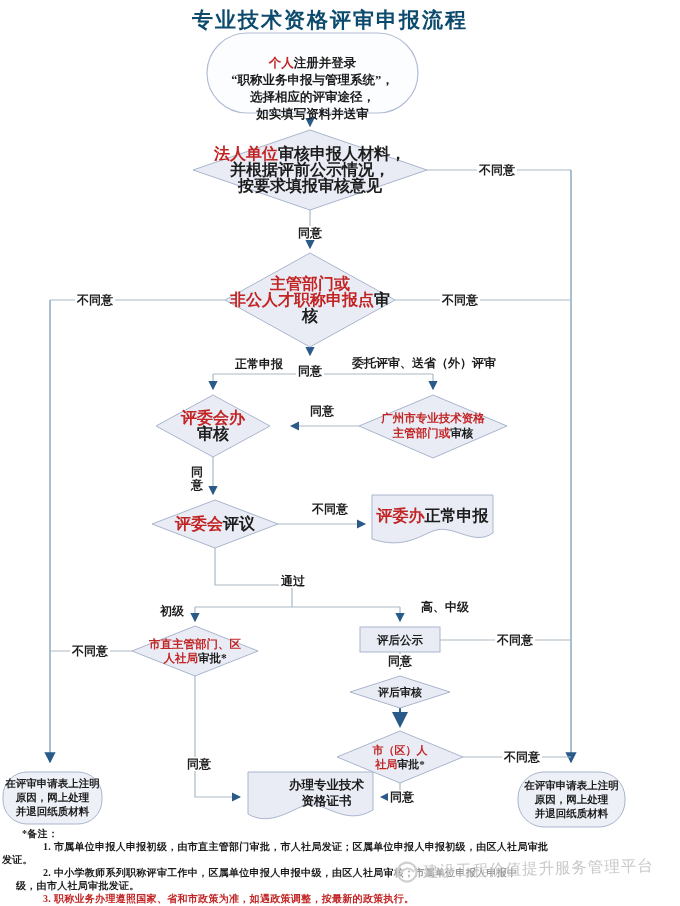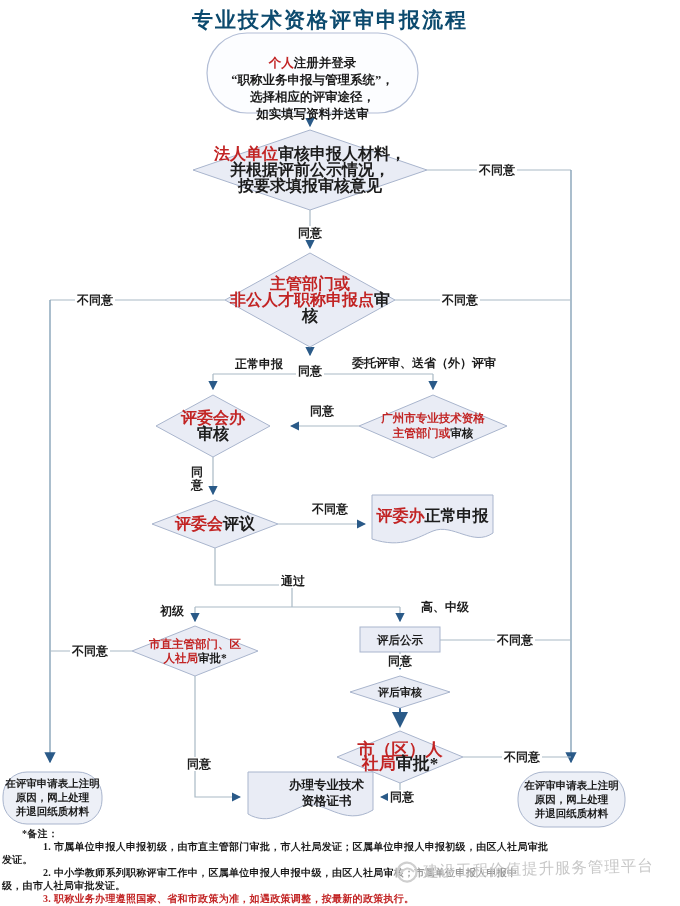--- a/index.html
+++ b/index.html
@@ -127,21 +127,21 @@
 
   <div class="nt" style="left:132px;top:626px;width:126px;height:50px;font-size:11.5px;line-height:14px;">
     <div class="red">市直主管部门、区</div>
     <div><span class="red">人社局</span><span>审批*</span></div>
   </div>
 
   <div class="nt" style="left:350px;top:676px;width:100px;height:32px;font-size:11px;">
     <div>评后审核</div>
   </div>
 
-  <div class="nt" style="left:337px;top:731px;width:126px;height:52px;font-size:17px;line-height:14px;">
+  <div class="nt" style="left:337px;top:731px;width:126px;height:52px;font-size:11px;line-height:14px;">
     <div class="red">市（区）人</div>
     <div><span class="red">社局</span><span>审批*</span></div>
   </div>
 
   <div class="nt" style="left:248px;top:772px;width:125px;height:42px;font-size:12.5px;margin-left:16px;">
     <div>办理专业技术</div>
     <div>资格证书</div>
   </div>
 
   <div class="nt" style="left:3px;top:772px;width:99px;height:52px;font-size:10.5px;line-height:14px;">
@@ -173,21 +173,21 @@
   <div class="pt" style="left:515px;top:640px;">不同意</div>
   <div class="pt" style="left:400px;top:661px;">同意</div>
   <div class="pt" style="left:522px;top:757px;">不同意</div>
   <div class="pt" style="left:199px;top:764px;">同意</div>
   <div class="pt" style="left:402px;top:797px;">同意</div>
 
   <div class="note" style="left:22px;top:827px;">*备注：</div>
   <div class="note" style="left:43px;top:840px;">1. 市属单位申报人申报初级，由市直主管部门审批，市人社局发证；区属单位申报人申报初级，由区人社局审批</div>
   <div class="note" style="left:2px;top:853px;">发证。</div>
   <div class="note" style="left:43px;top:866px;">2. 中小学教师系列职称评审工作中，区属单位申报人申报中级，由区人社局审核；市属单位申报人申报中</div>
-  <div class="note" style="left:2px;top:879px;text-align:center;">级，由市人社局审批发证。</div>
+  <div class="note" style="left:16px;top:879px;text-align:center;">级，由市人社局审批发证。</div>
   <div class="note red" style="left:43px;top:892px;">3. 职称业务办理遵照国家、省和市政策为准，如遇政策调整，按最新的政策执行。</div>
 
   <div class="watermark">
     <svg width="24" height="24" viewBox="0 0 24 24">
       <circle cx="12" cy="12" r="9.5" fill="none" stroke="#cfcfcf" stroke-width="2.2"></circle>
       <path d="M5,14 Q12,4 19,12" fill="none" stroke="#cfcfcf" stroke-width="2"></path>
     </svg>
     <span>建设工程价值提升服务管理平台</span>
   </div>
 

